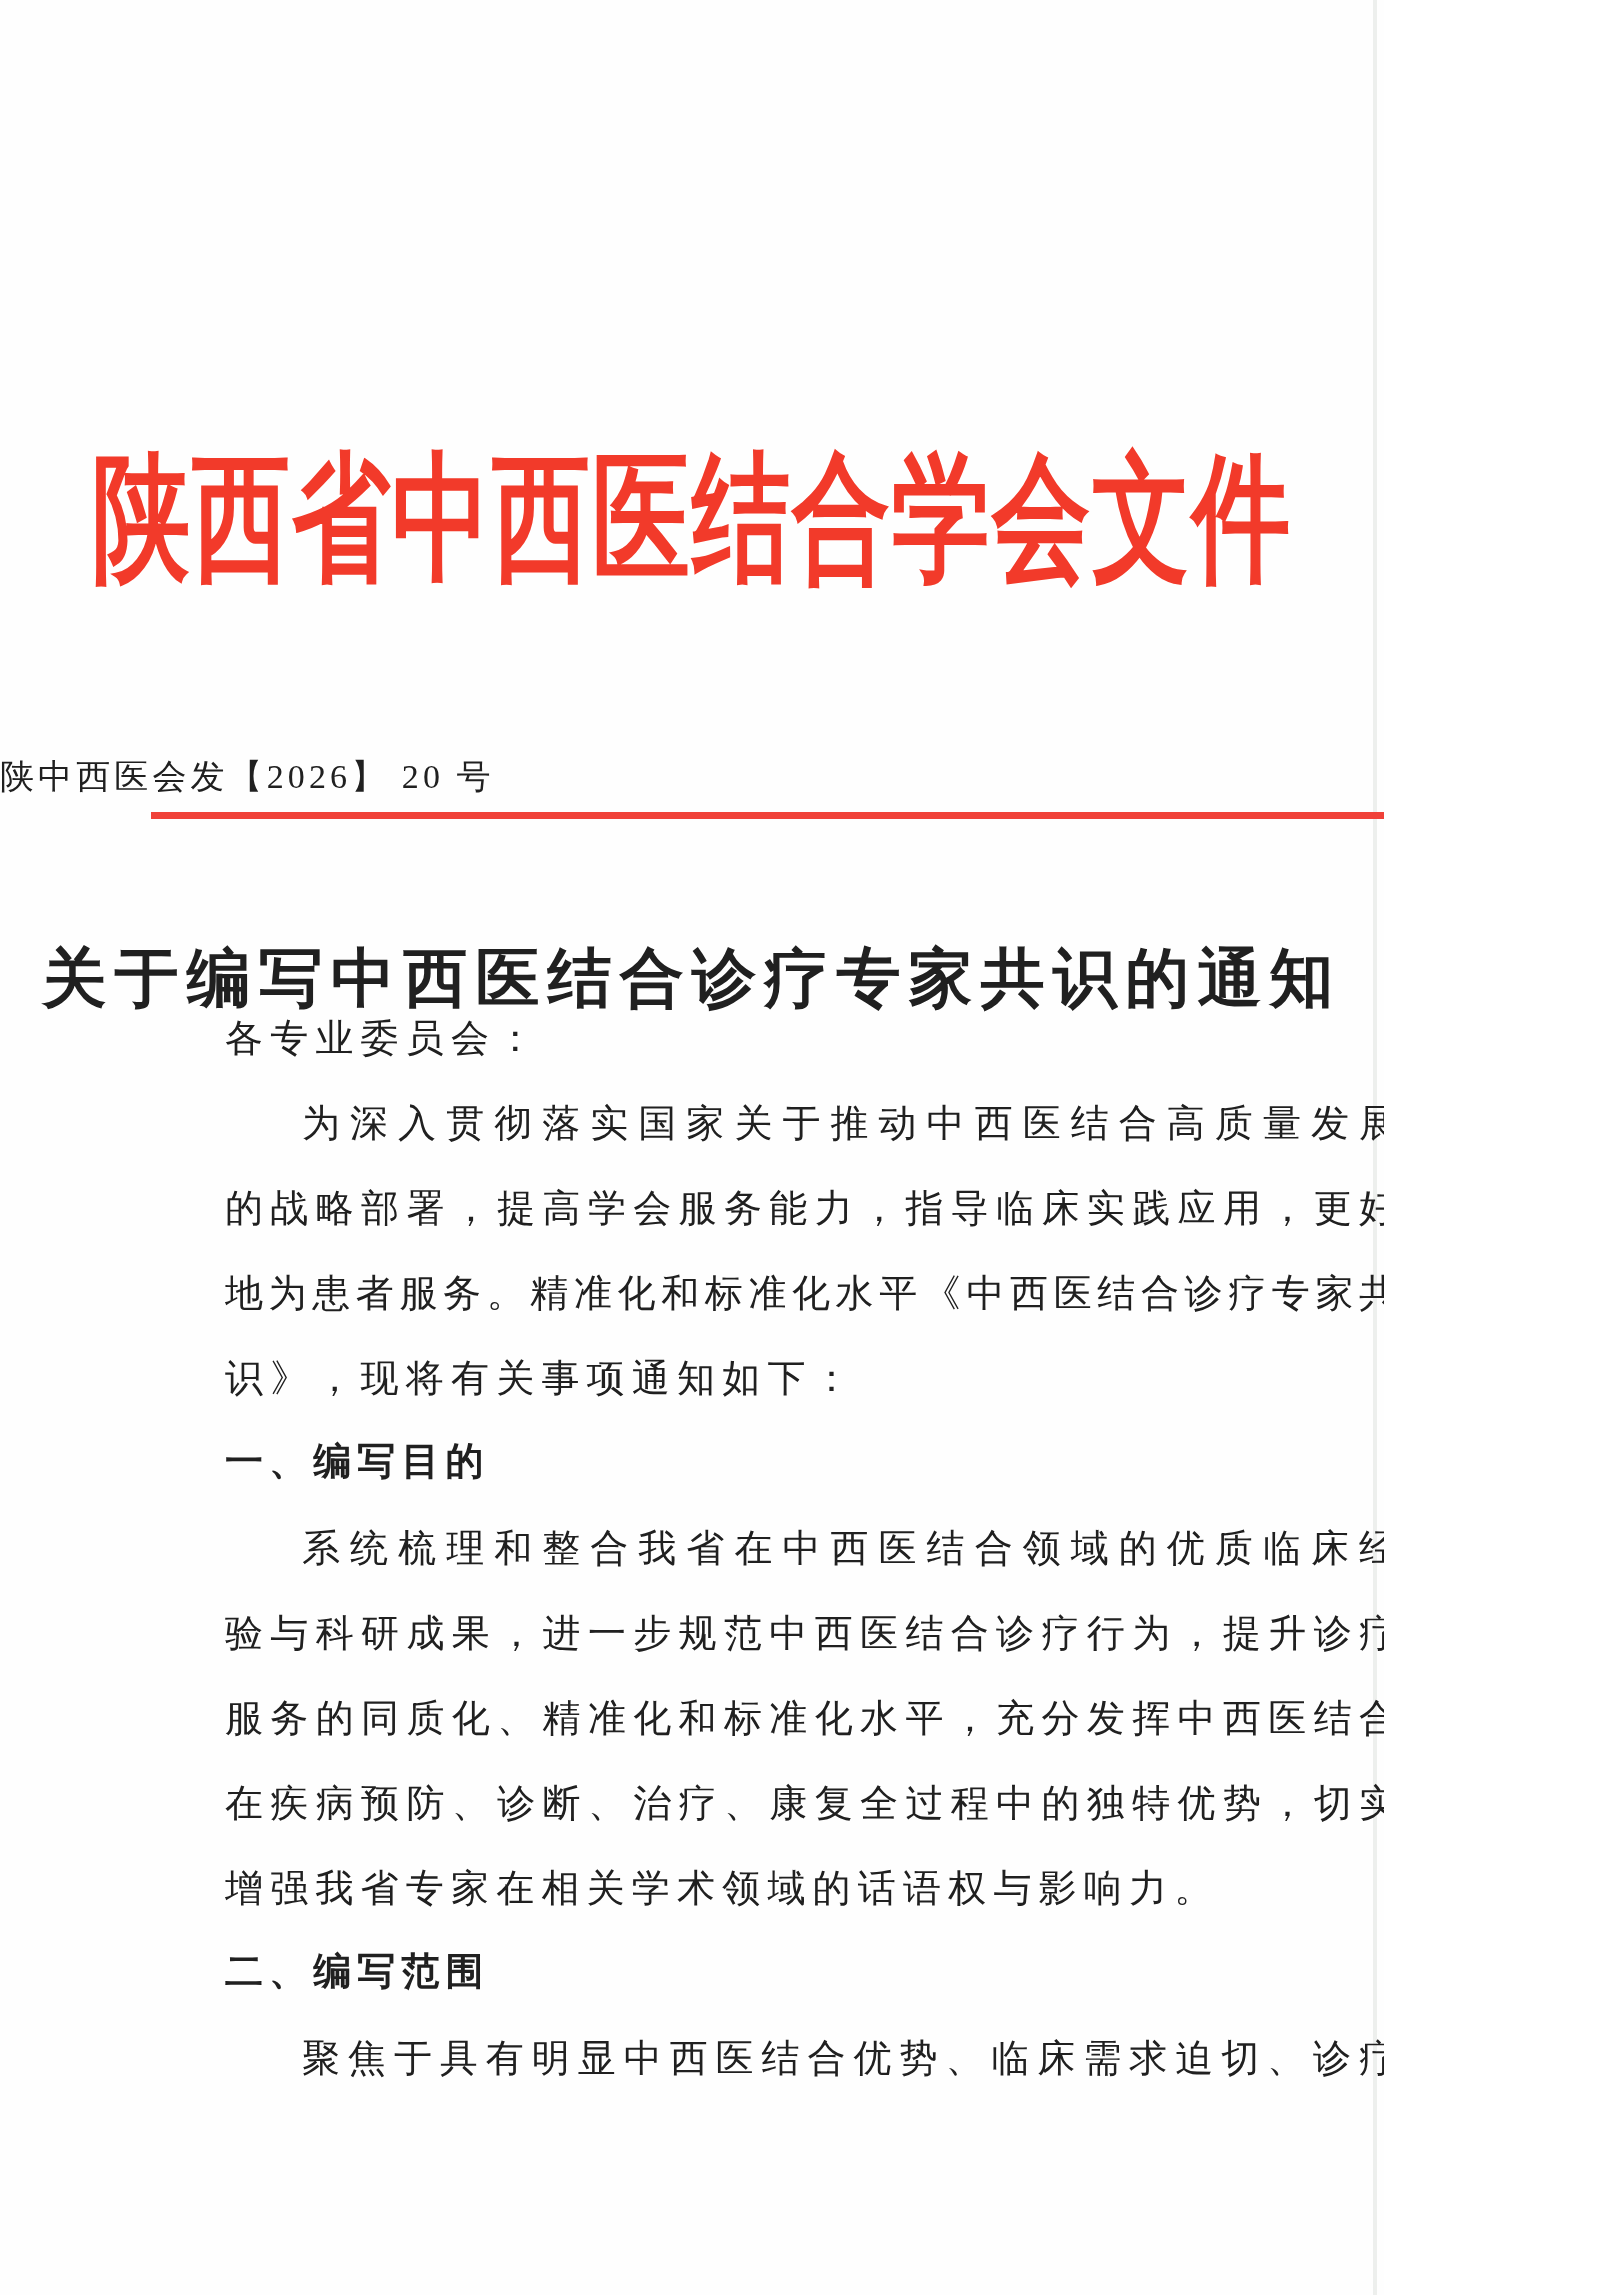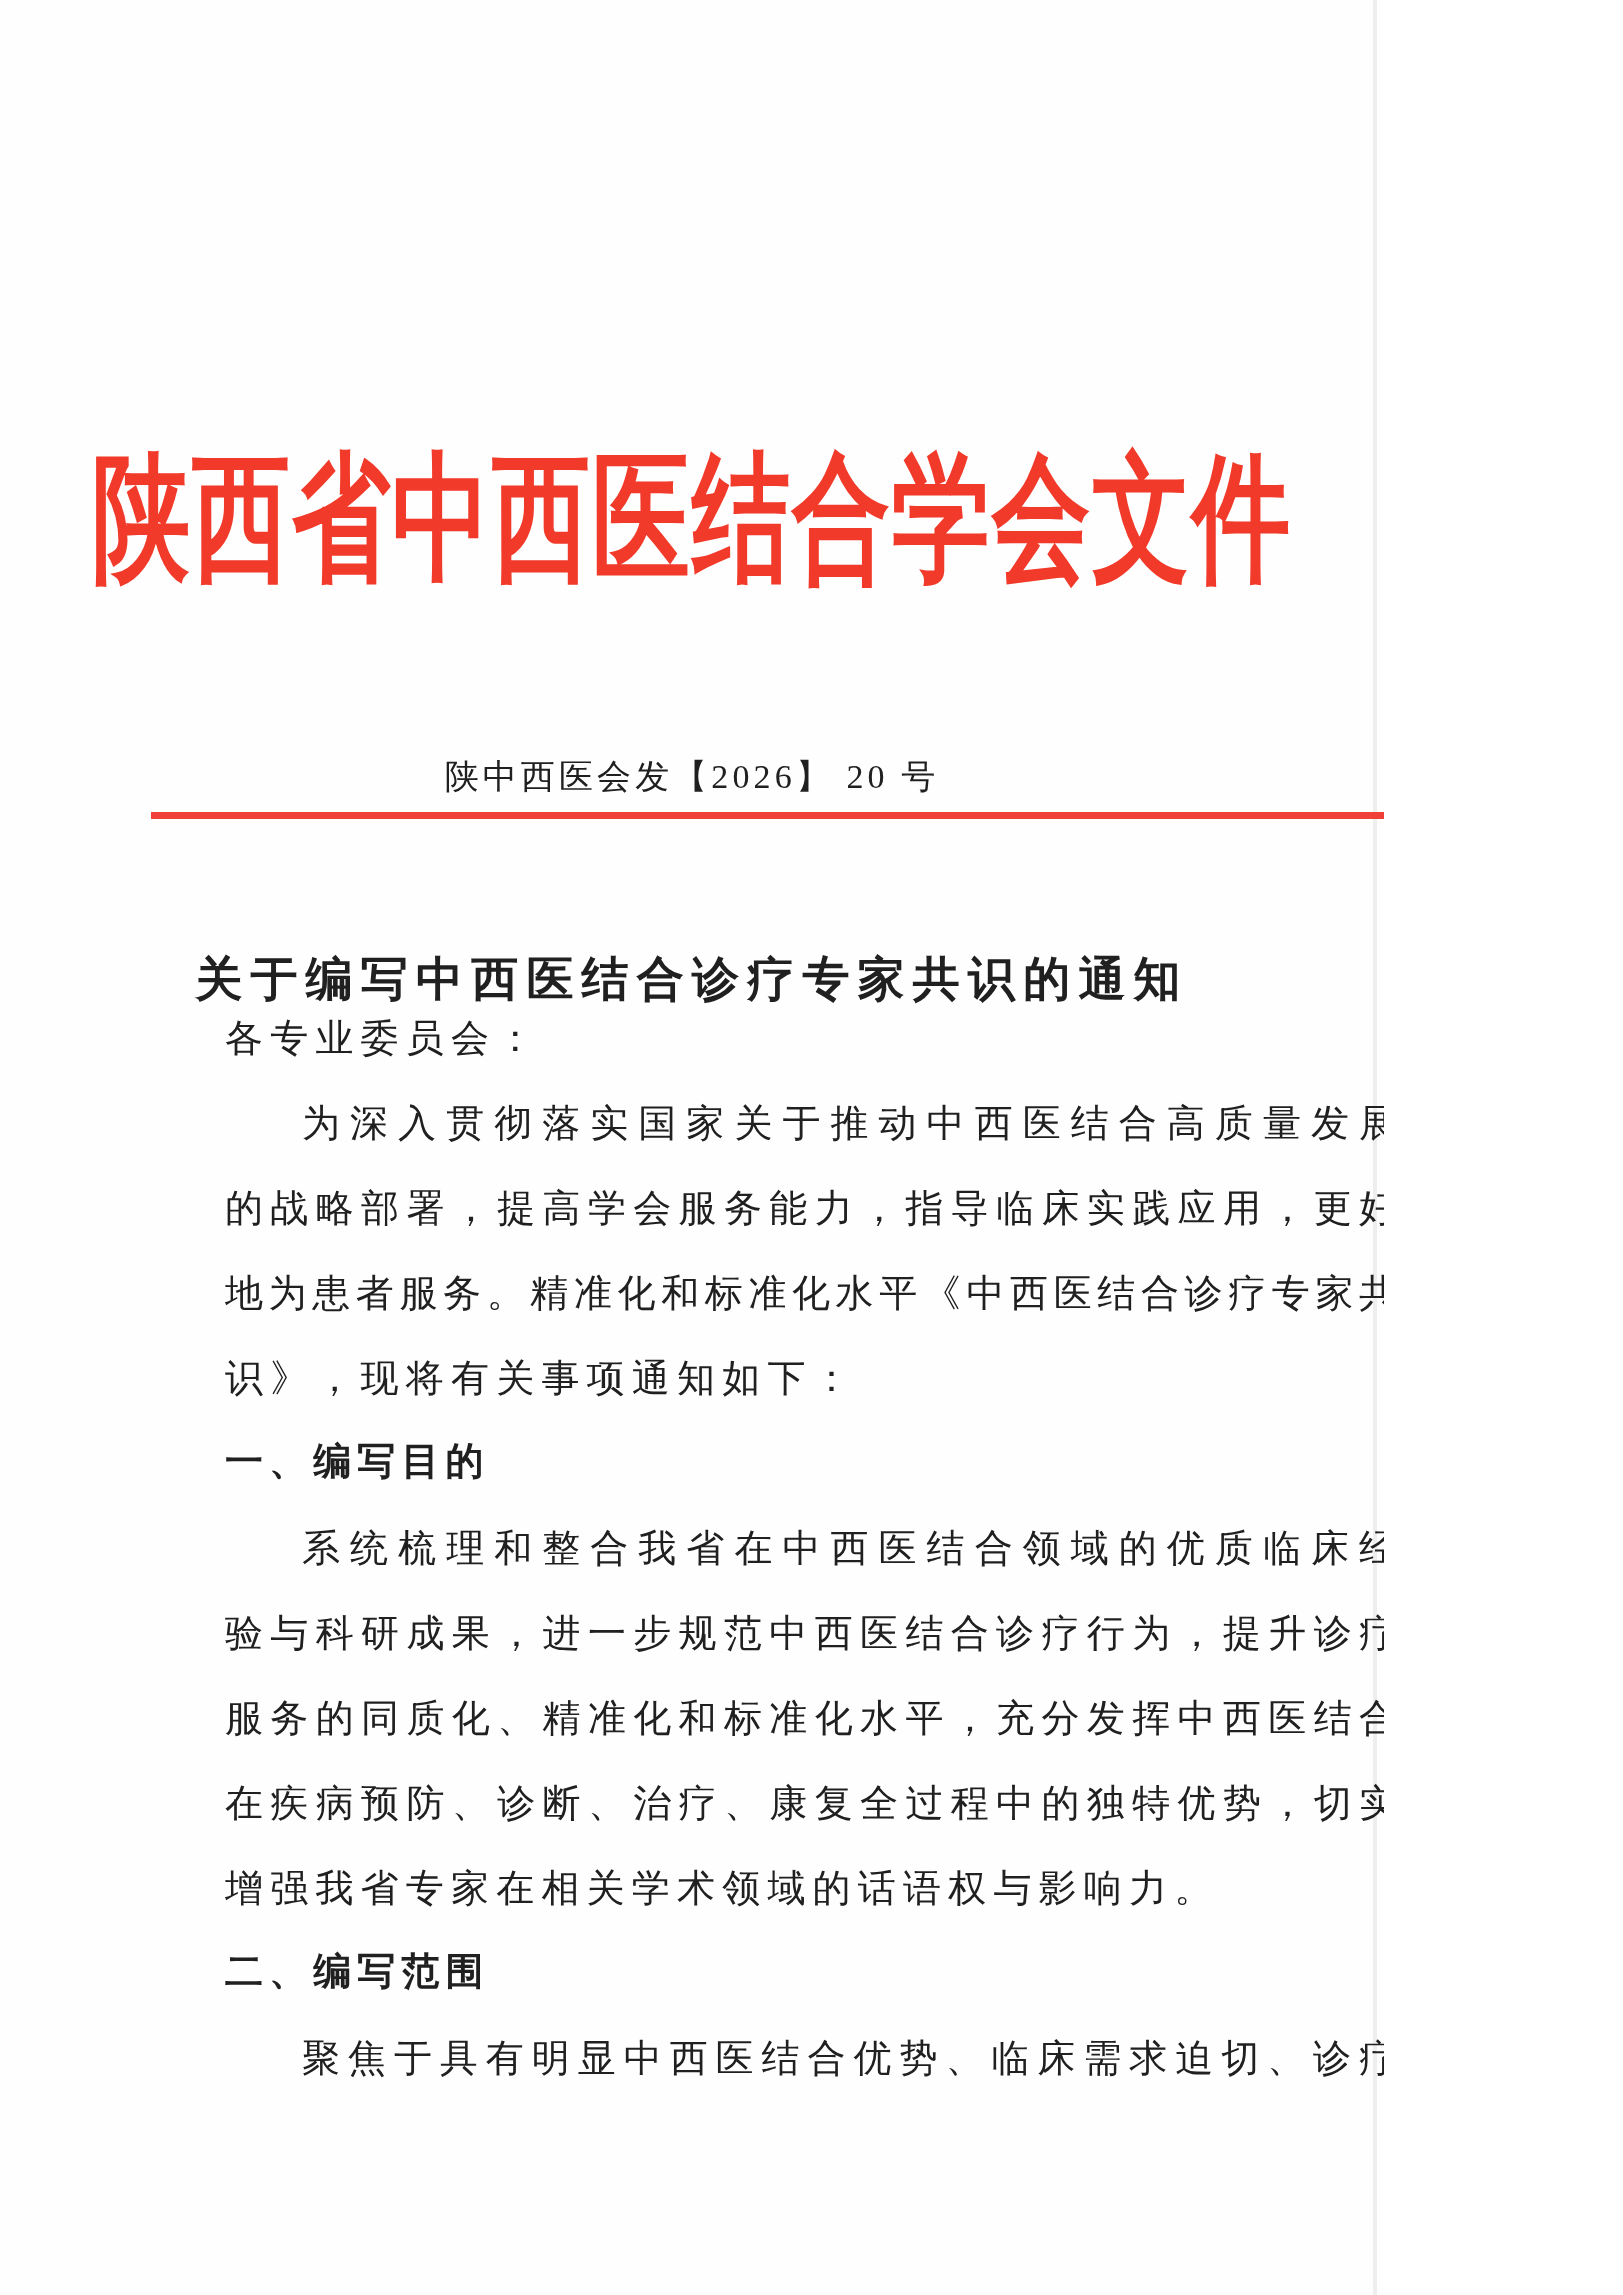--- a/index.html
+++ b/index.html
@@ -31,42 +31,42 @@
     white-space: nowrap;
     transform: scaleY(1.42);
     transform-origin: 50% 50%;
   }
   .doc-number {
     position: absolute;
     top: 744px;
     left: 0; right: 0;
     height: 66px;
     line-height: 66px;
-    text-align: center;
+    text-align: left;
     font-size: 34px;
     letter-spacing: 4.1px;
     white-space: nowrap;
   }
   .red-rule {
     position: absolute;
     top: 812px;
     left: 151px;
     width: 1255px;
     height: 7.2px;
     border: none;
     margin: 0;
   }
   .doc-title {
     position: absolute;
     top: 920px;
     left: 0; right: 0;
     height: 118px;
     line-height: 118px;
     text-align: center;
-    font-size: 47px;
+    font-size: 64px;
     font-weight: 700;
     letter-spacing: 8.2px;
     white-space: nowrap;
   }
   .body-block {
     position: absolute;
     top: 996px;
     left: 225px;
     width: 1172px;
   }

